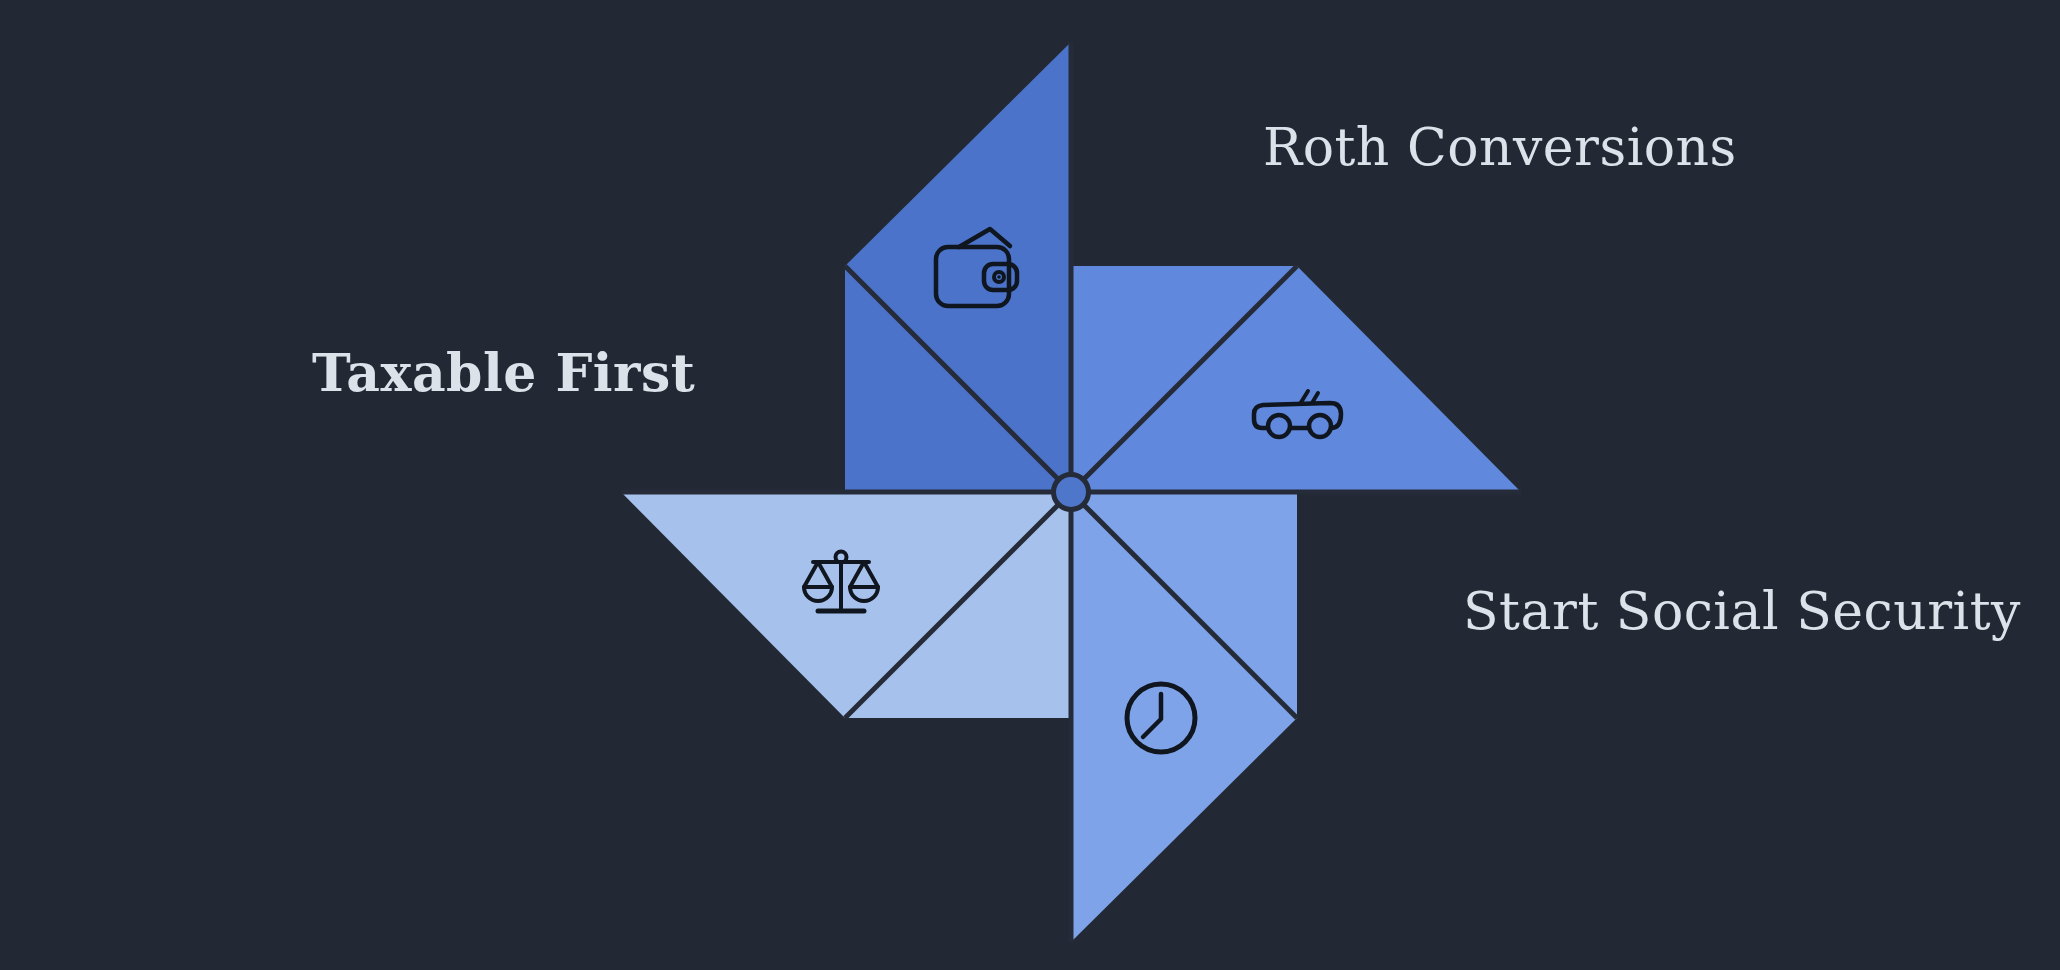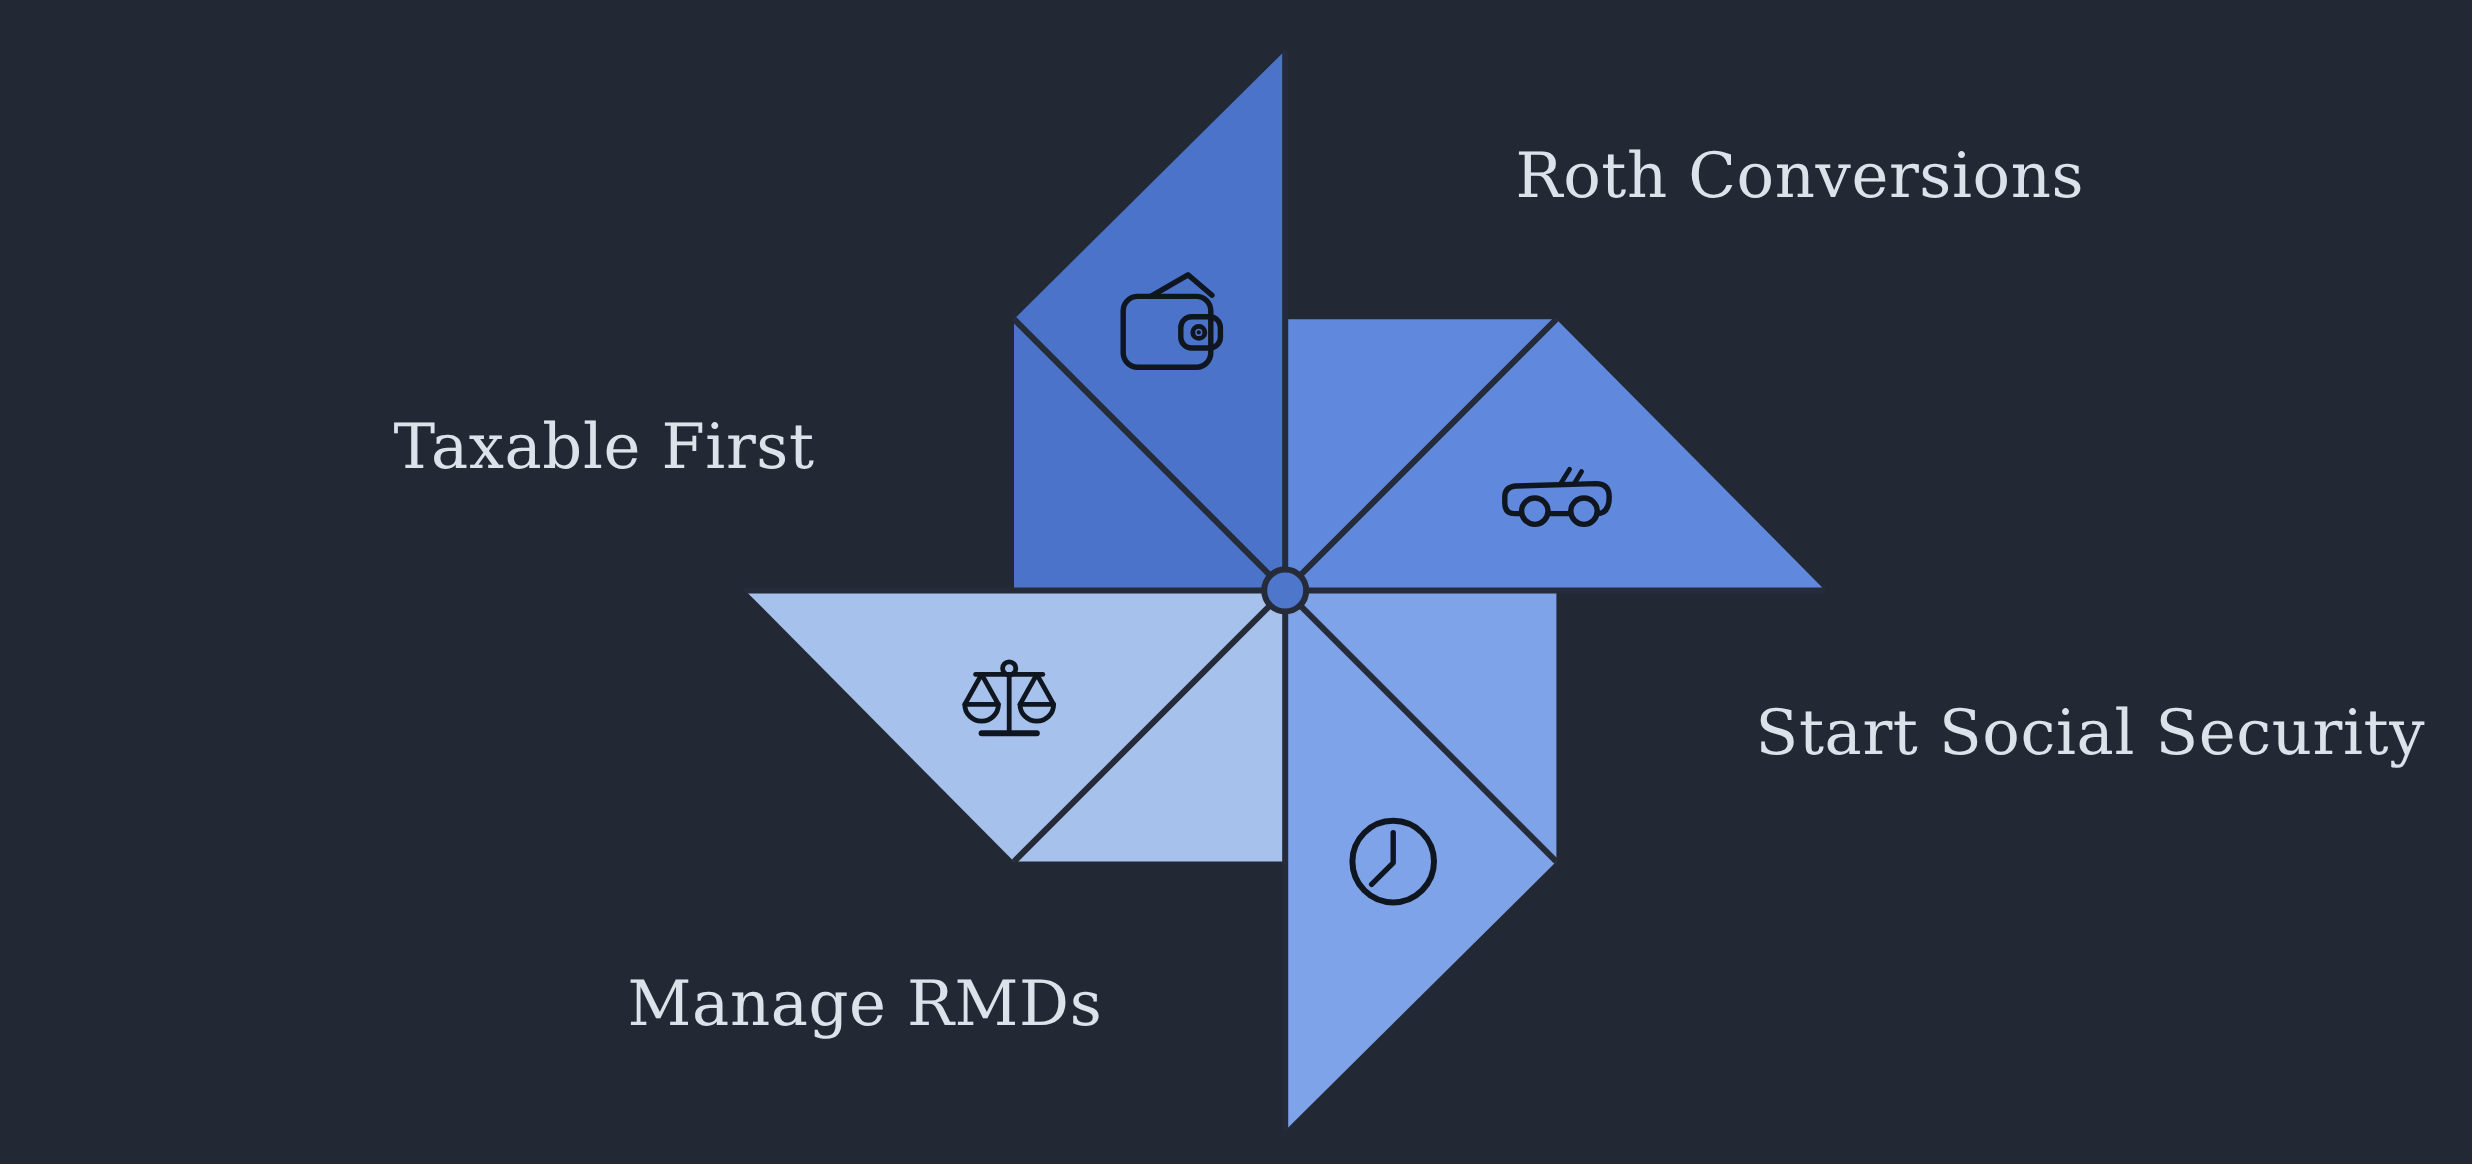--- a/index.html
+++ b/index.html
@@ -12,21 +12,21 @@
   }
   .stage > svg{position:absolute;left:0;top:0;display:block;}
   .label{
     position:absolute;
     color:#dbe2ea;
     font-size:52px;
     line-height:1;
     white-space:nowrap;
     letter-spacing:0.5px;
   }
-  .label-top-blade   {left:328px;  top:347px;}
+  .label-top-blade   {left:312px;  top:347px;font-weight:bold;}
   .label-right-blade {left:1263px; top:121px;}
   .label-bottom-blade{left:1463px; top:585px;text-align:center;}
   .label-left-blade  {left:523px;  top:811px;}
   .spoke{fill:none;stroke-width:5;}
   .icon{fill:none;stroke-linecap:round;stroke-linejoin:round;}
   .sw45{stroke-width:4.5;}
   .sw4{stroke-width:4;}
   .sw5{stroke-width:5;}
 </style>
 </head>
@@ -82,15 +82,14 @@
       <path class="sw4" d="M818,562 L804,587 M818,562 L832,587"></path>
       <path class="sw4" d="M804,587 H832 A14,14 0 0 1 804,587 Z"></path>
       <path class="sw4" d="M864,562 L850,587 M864,562 L878,587"></path>
       <path class="sw4" d="M850,587 H878 A14,14 0 0 1 850,587 Z"></path>
     </g>
   </svg>
 
   <div class="label label-top-blade">Taxable First</div>
   <div class="label label-right-blade">Roth Conversions</div>
   <div class="label label-bottom-blade">Start Social Security</div>
-  <div class="label label-left-blade">Manage RMDs</div>
 
 </div>
 
 </body></html>

